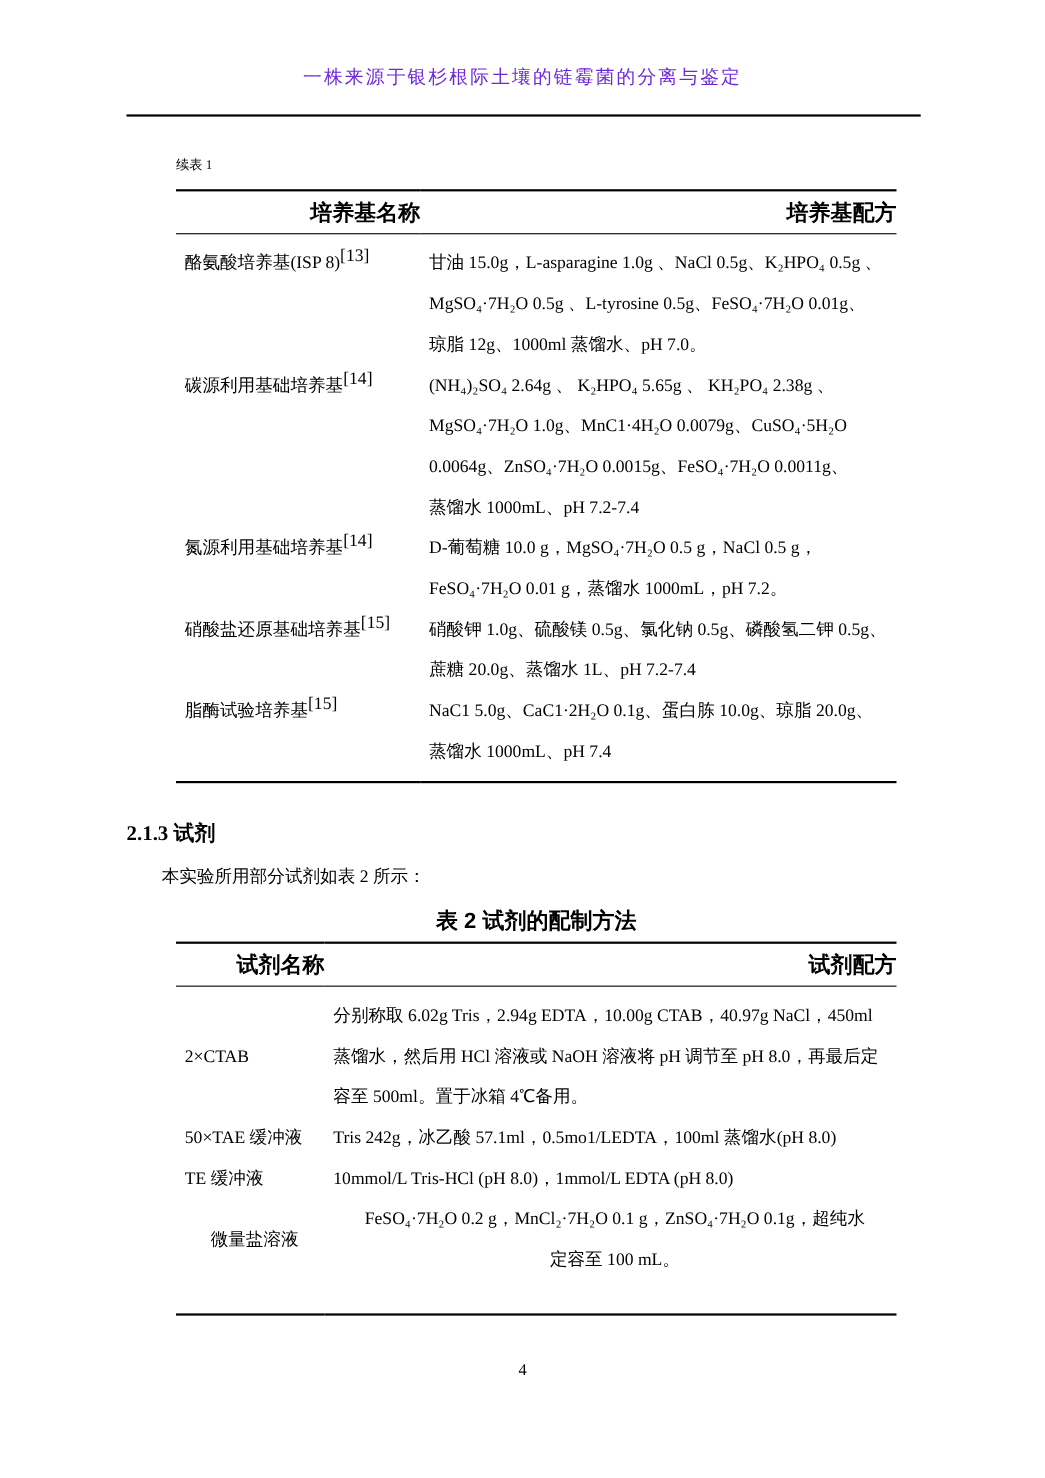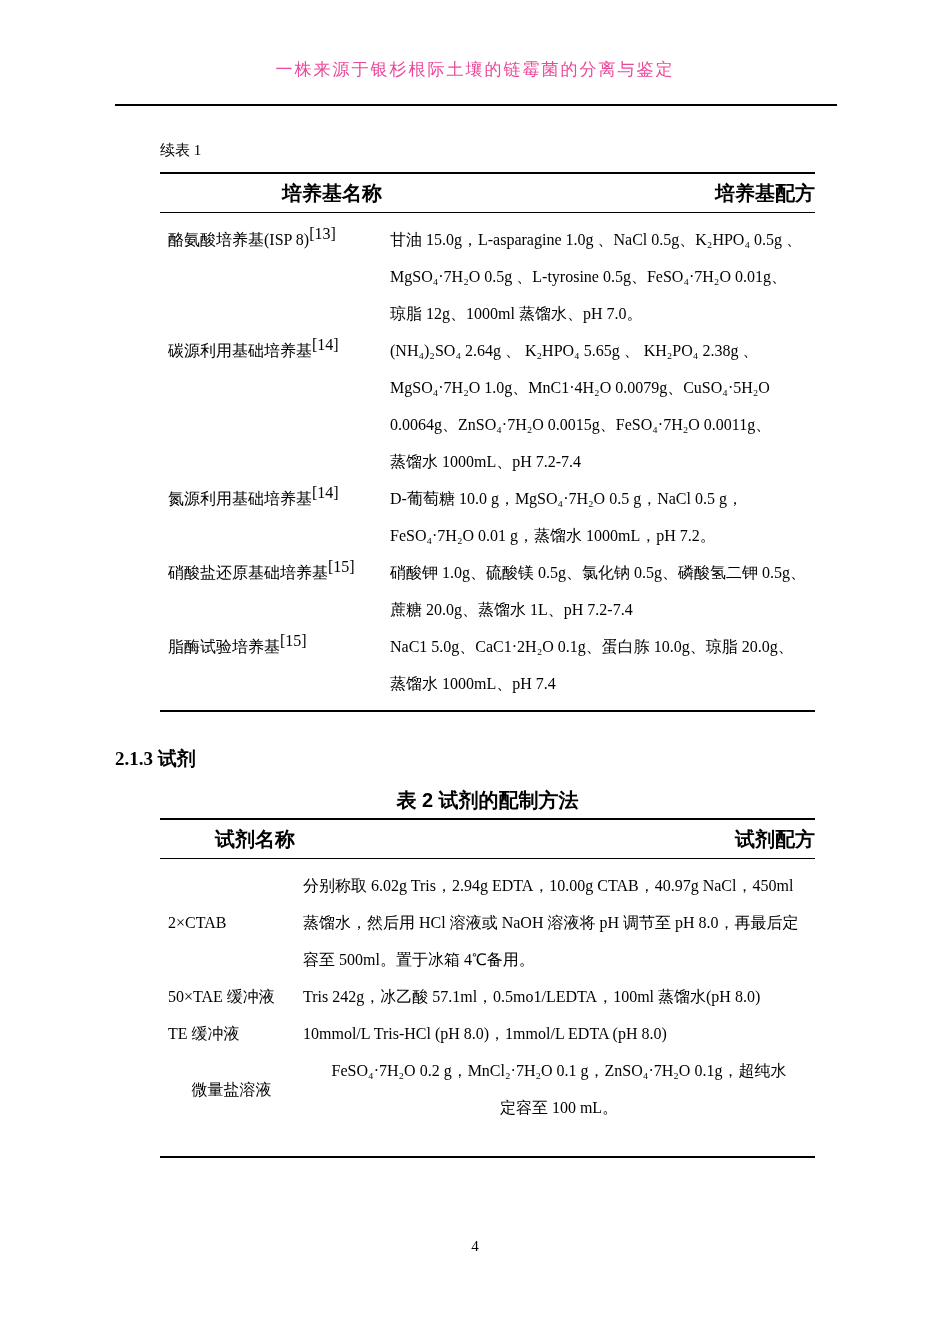--- a/index.html
+++ b/index.html
@@ -9,38 +9,38 @@
     height: 1344px;
     background: #ffffff;
     font-family: "Liberation Serif", serif;
     color: #000000;
     overflow: hidden;
   }
   .running-head {
     position: absolute;
     top: 58px; left: 0; right: 0;
     text-align: center;
-    color: #ec4899;
+    color: #6d28d9;
     font-size: 17px;
     letter-spacing: 2px;
   }
   .head-rule {
     position: absolute;
     top: 104px; left: 115px;
     width: 722px;
     border-top: 2px solid #000000;
   }
   .content {
     position: absolute;
     top: 140px; left: 115px;
     width: 722px;
   }
   .cont-label {
     margin-left: 45px;
-    font-size: 15px;
+    font-size: 12px;
     height: 20px;
     line-height: 20px;
   }
   table.tbl {
     border-collapse: collapse;
     table-layout: fixed;
     margin-left: 45px;
     width: 655px;
     border-top: 2.5px solid #000000;
     border-bottom: 2.5px solid #000000;
@@ -154,20 +154,21 @@
         </tr>
         <tr>
           <td class="name-cell"><span>脂酶试验培养基</span><sup class="ref">[15]</sup></td>
           <td class="recipe-cell">NaC1 5.0g、CaC1·2H₂O 0.1g、蛋白胨 10.0g、琼脂 20.0g、
 蒸馏水 1000mL、pH 7.4</td>
         </tr>
       </tbody>
     </table>
 
     <div class="section-heading">2.1.3 试剂</div>
+    <div class="section-intro">本实验所用部分试剂如表 2 所示：</div>
 
     <div class="table-caption">表 2 试剂的配制方法</div>
 
     <table class="tbl tbl2">
       <colgroup>
           <col style="width:135px">
           <col style="width:520px">
         </colgroup>
       <thead>
         <tr>

